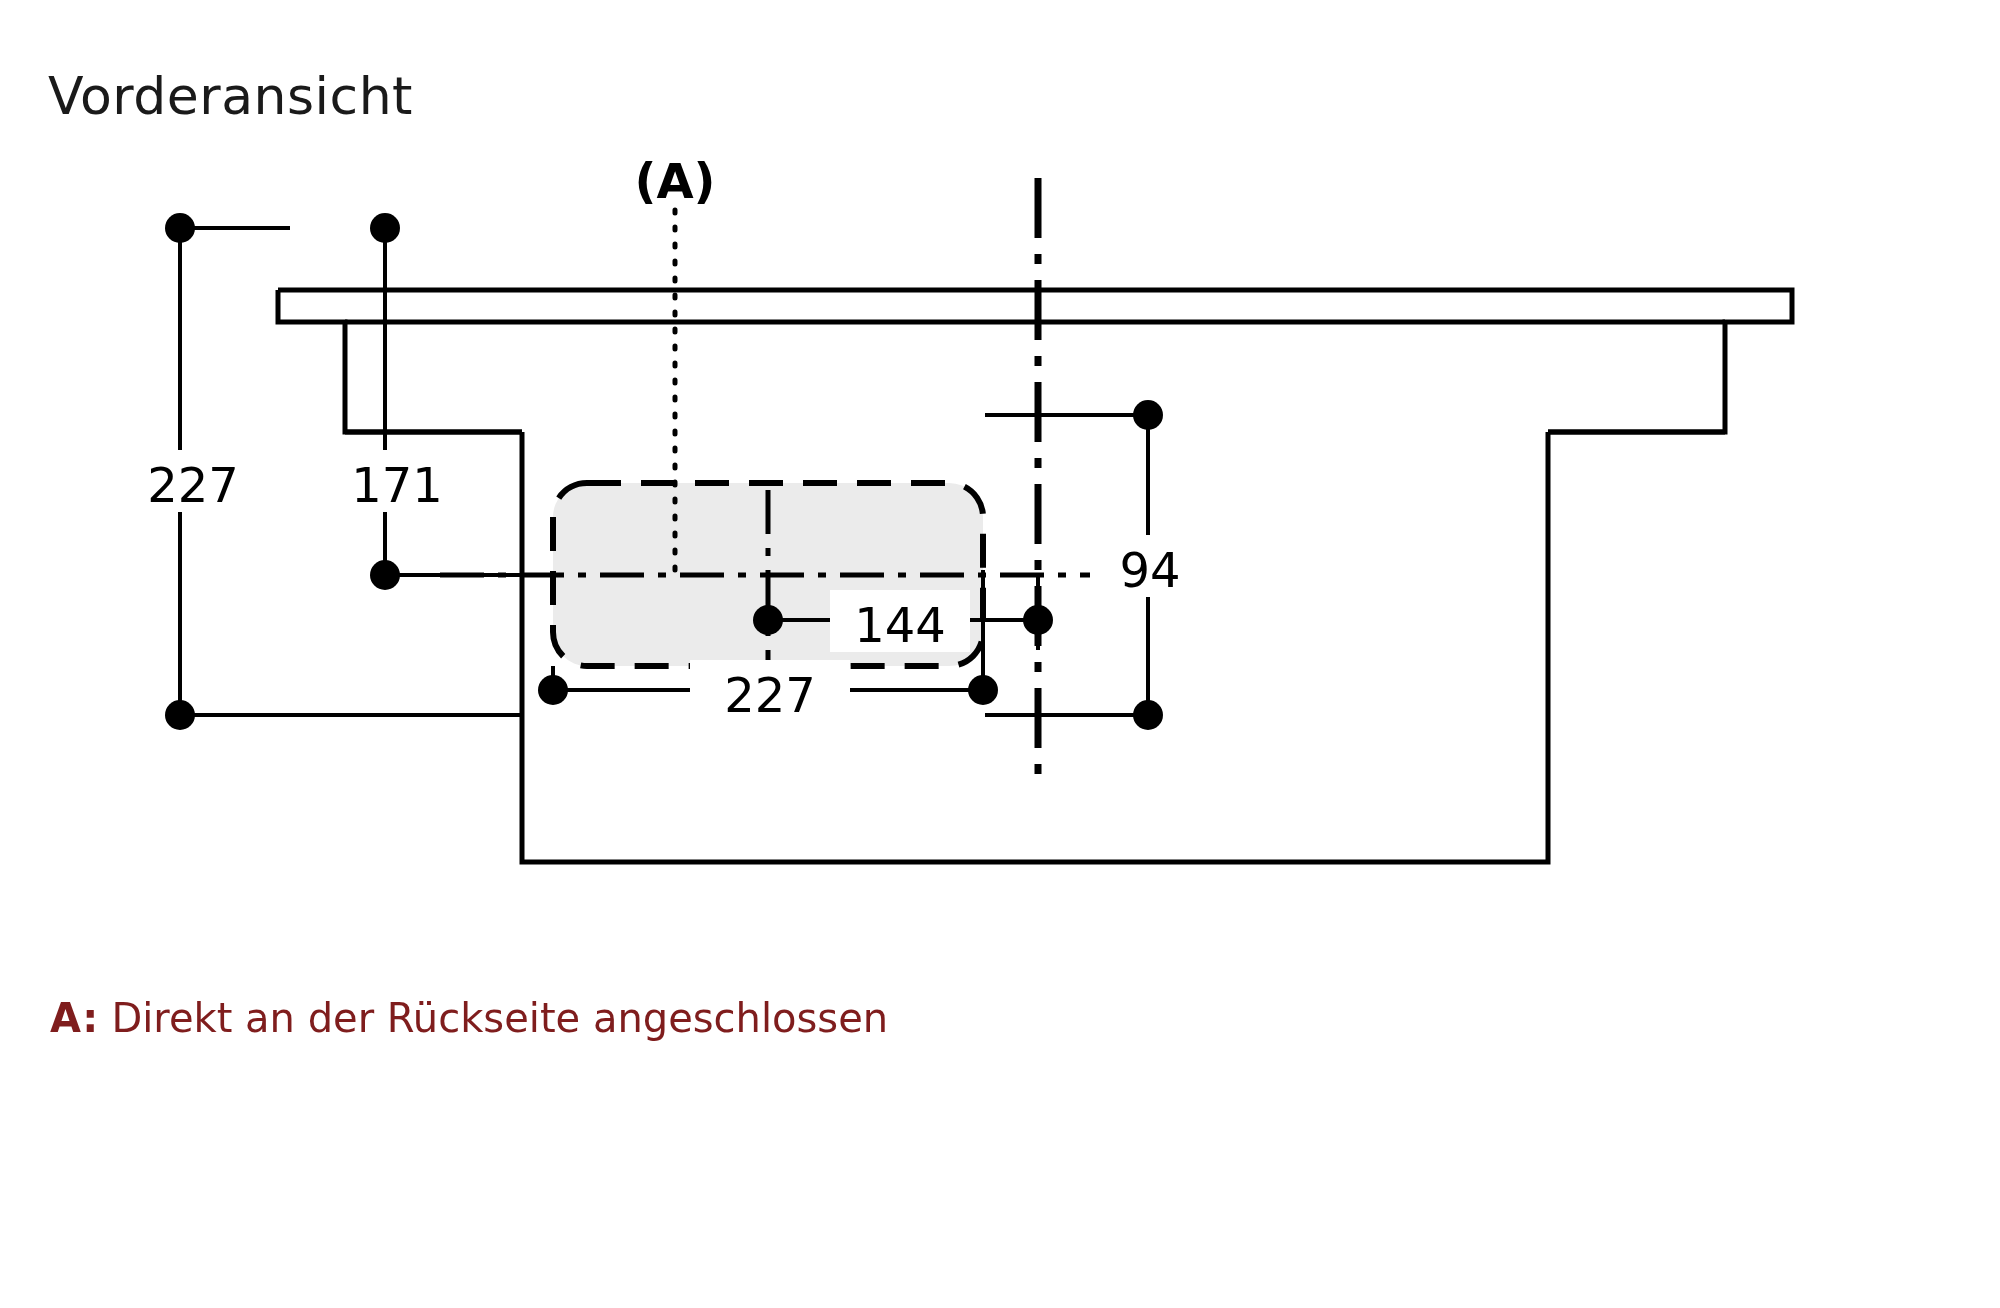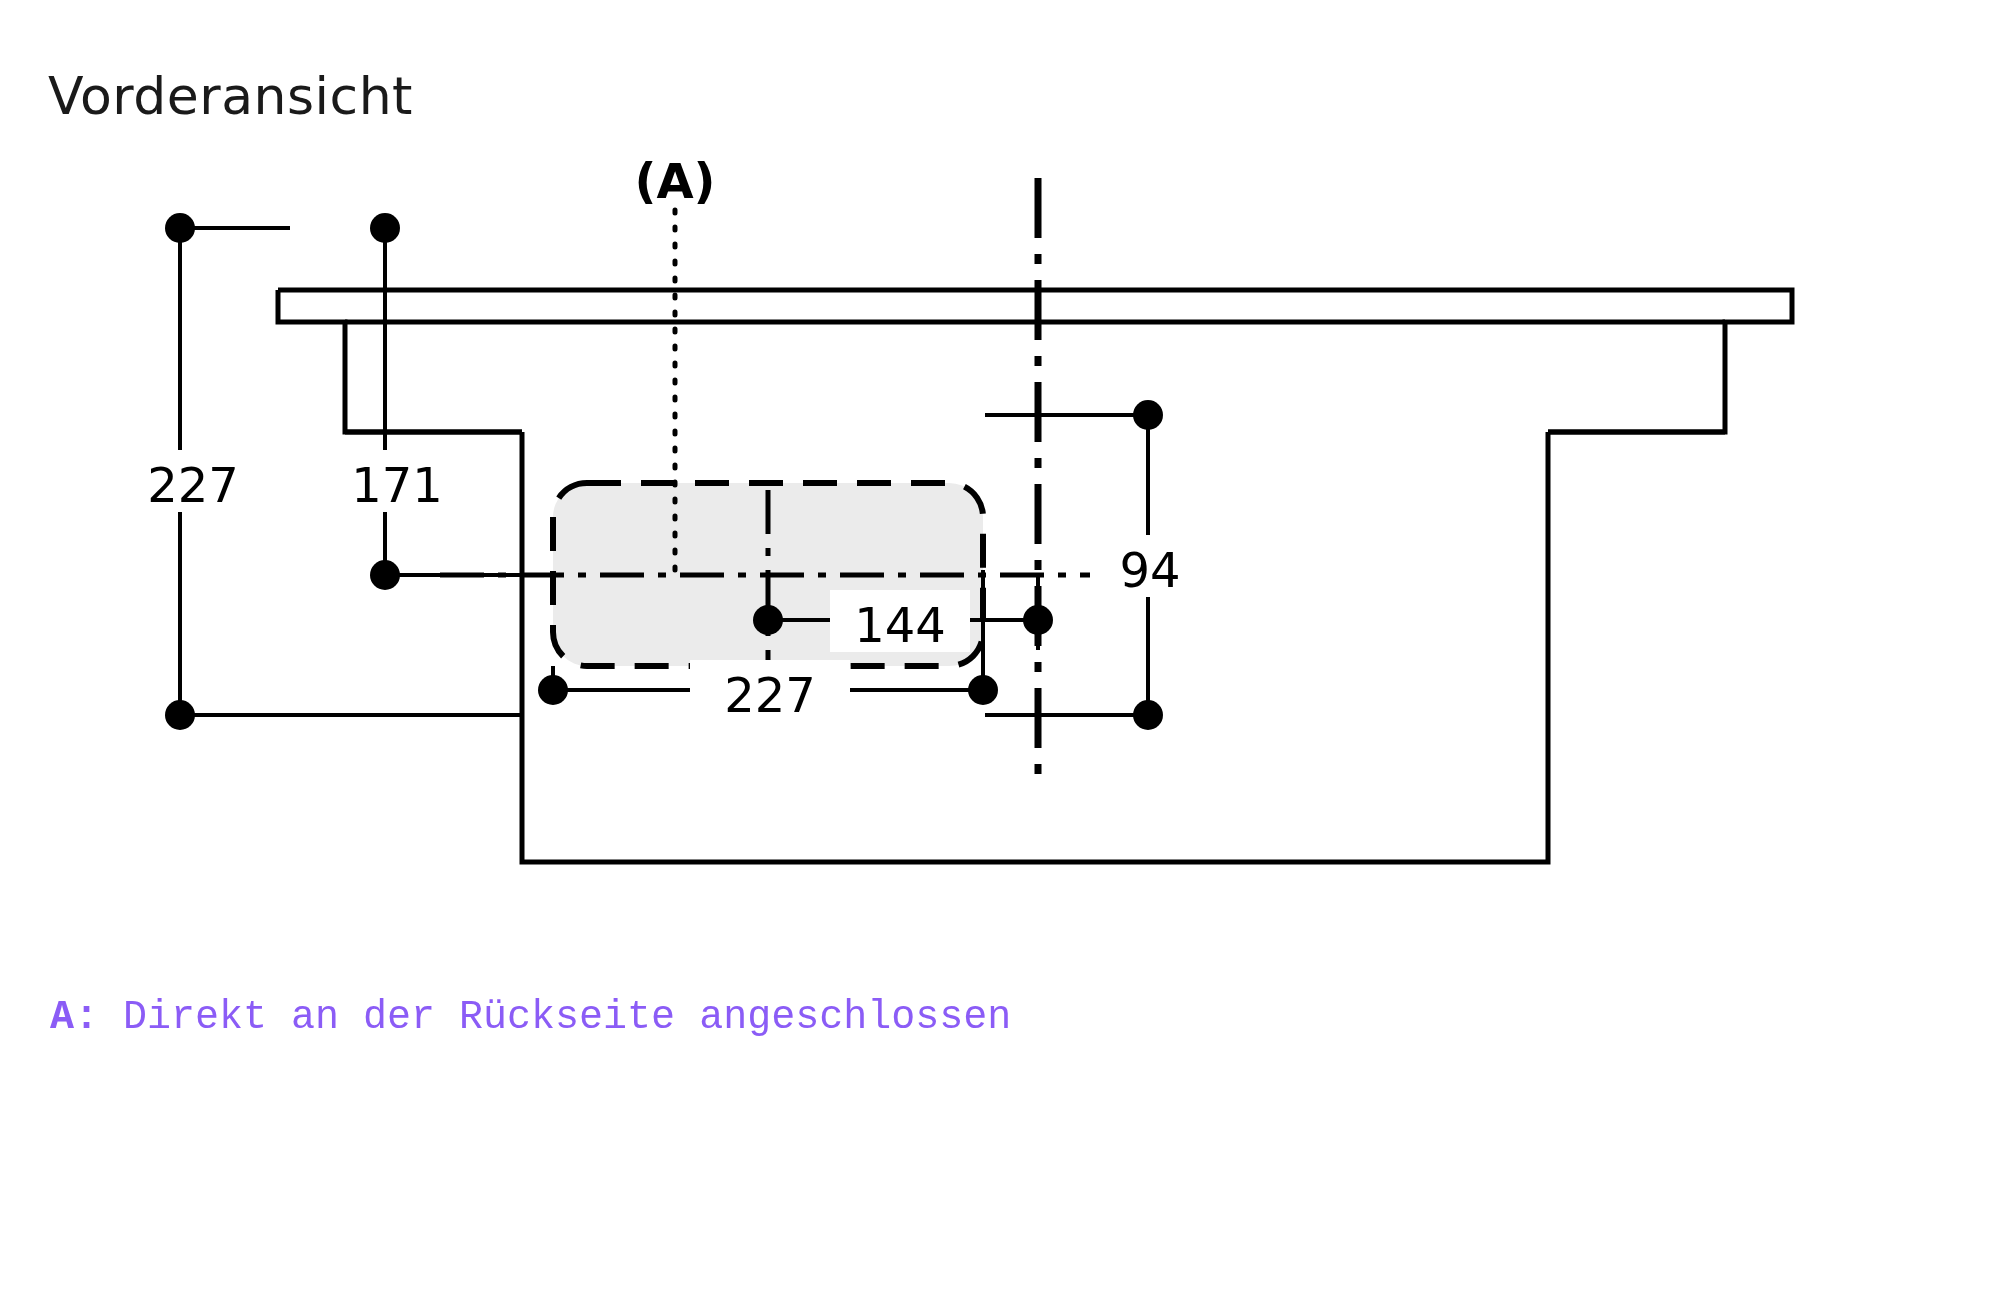--- a/index.html
+++ b/index.html
@@ -35,23 +35,22 @@
     position: absolute;
     left: 0;
     top: 150px;
     width: 2000px;
     height: 780px;
   }
   .note {
     position: absolute;
     font-size: 40px;
     font-weight: 400;
-    color: #8b5cf6;
+    color: #7f1d1d;
     white-space: nowrap;
-    font-family: Liberation Mono, monospace;
   }
   .note-a {
     left: 50px;
     top: 995px;
   }
   .note-a .bold {
     font-weight: 700;
     letter-spacing: 0.5px;
   }
   .note-units {

